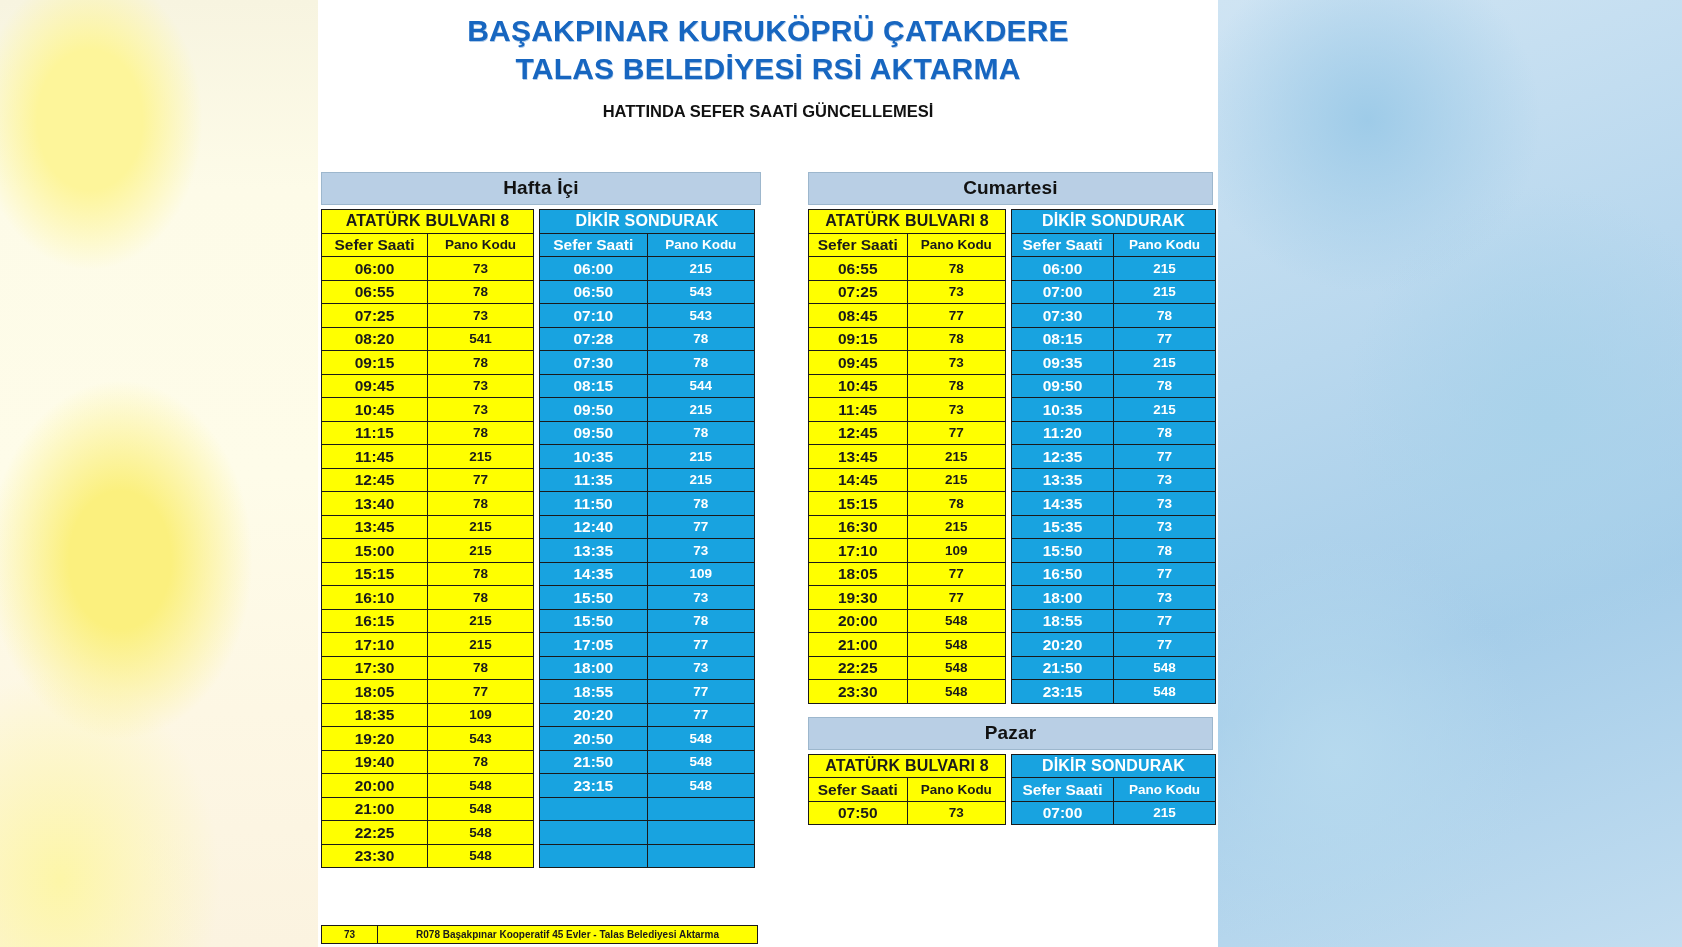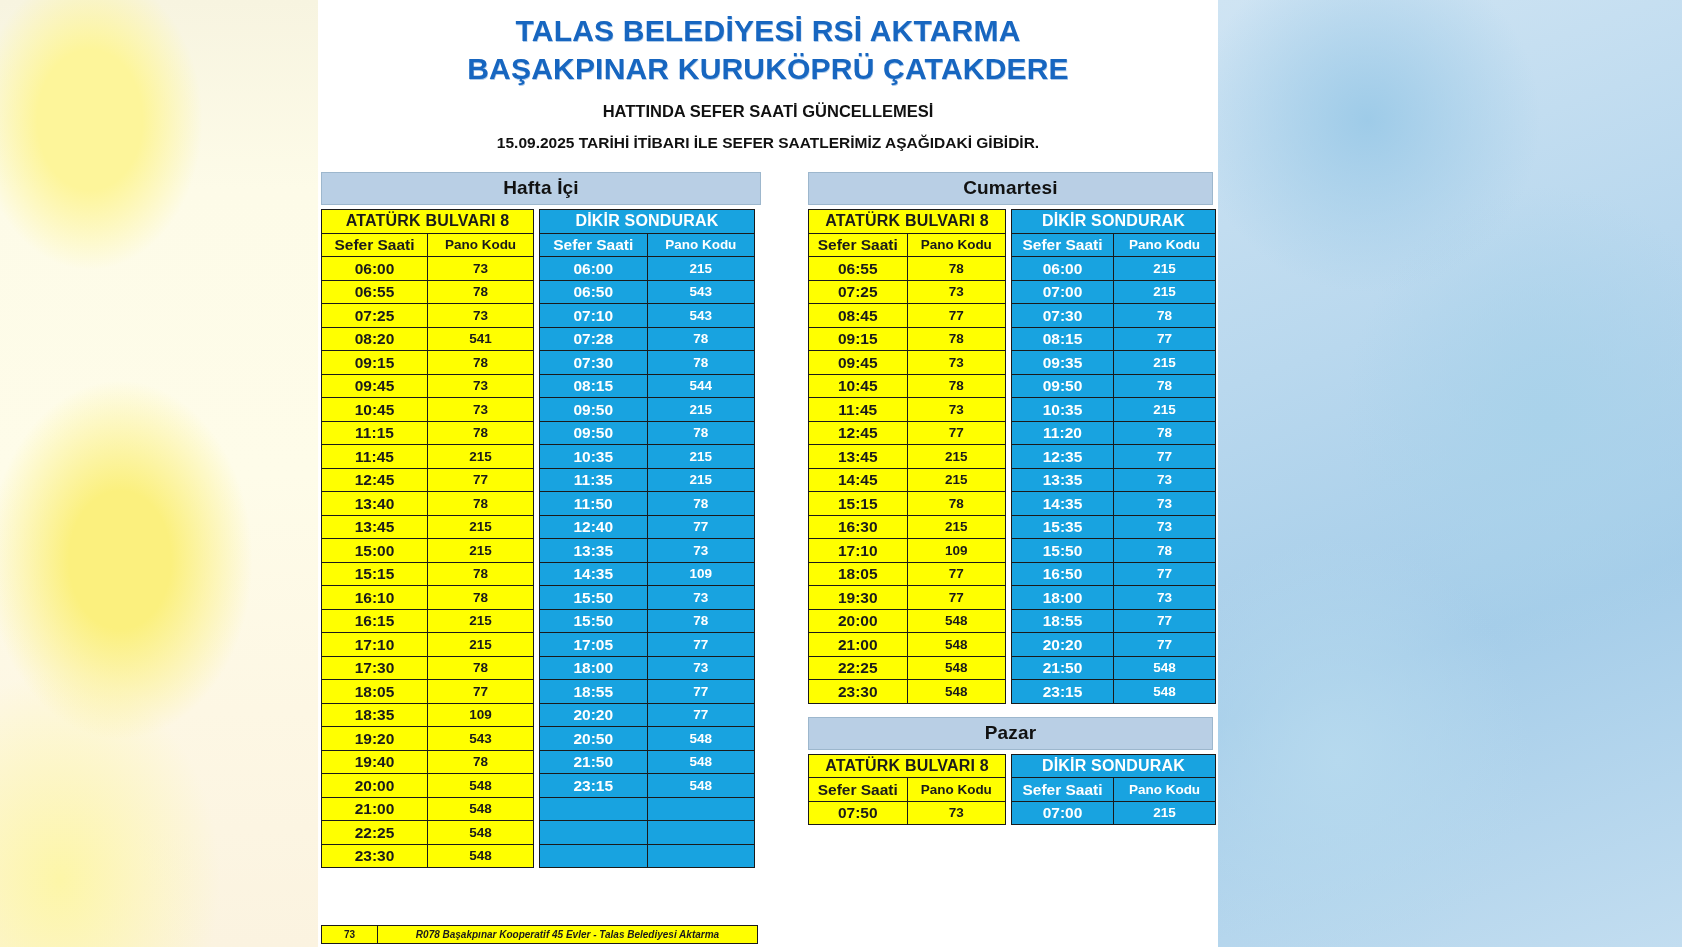--- a/index.html
+++ b/index.html
@@ -162,40 +162,38 @@
     background: #ffff00;
     border: 1px solid #1a1a1a;
     border-left: none;
     font-size: 10px;
     font-weight: bold;
     text-align: center;
     color: #1a1a1a;
     padding: 3px 0;
     white-space: nowrap;
     overflow: hidden;
-    font-style: italic;
   }
 </style>
 </head>
 <body>
 
 <div id="page">
 
   <div id="bg-left"></div>
   <div id="bg-right"></div>
 
   <div id="poster">
 
     <div class="title-main">
+      <div>BAŞAKPINAR KURUKÖPRÜ ÇATAKDERE</div>
       <div>TALAS BELEDİYESİ RSİ AKTARMA</div>
-      <div>BAŞAKPINAR KURUKÖPRÜ ÇATAKDERE</div>
     </div>
 
     <div class="title-sub">HATTINDA SEFER SAATİ GÜNCELLEMESİ</div>
-    <div class="title-date">15.09.2025 TARİHİ İTİBARI İLE SEFER SAATLERİMİZ AŞAĞIDAKİ GİBİDİR.</div>
 
     <div id="columns">
 
       <div class="col-left">
         <div class="day-block">
           <div class="day-banner">Hafta İçi</div>
           <div class="tables">
 
             <table class="sched t-yellow">
               <tbody>

